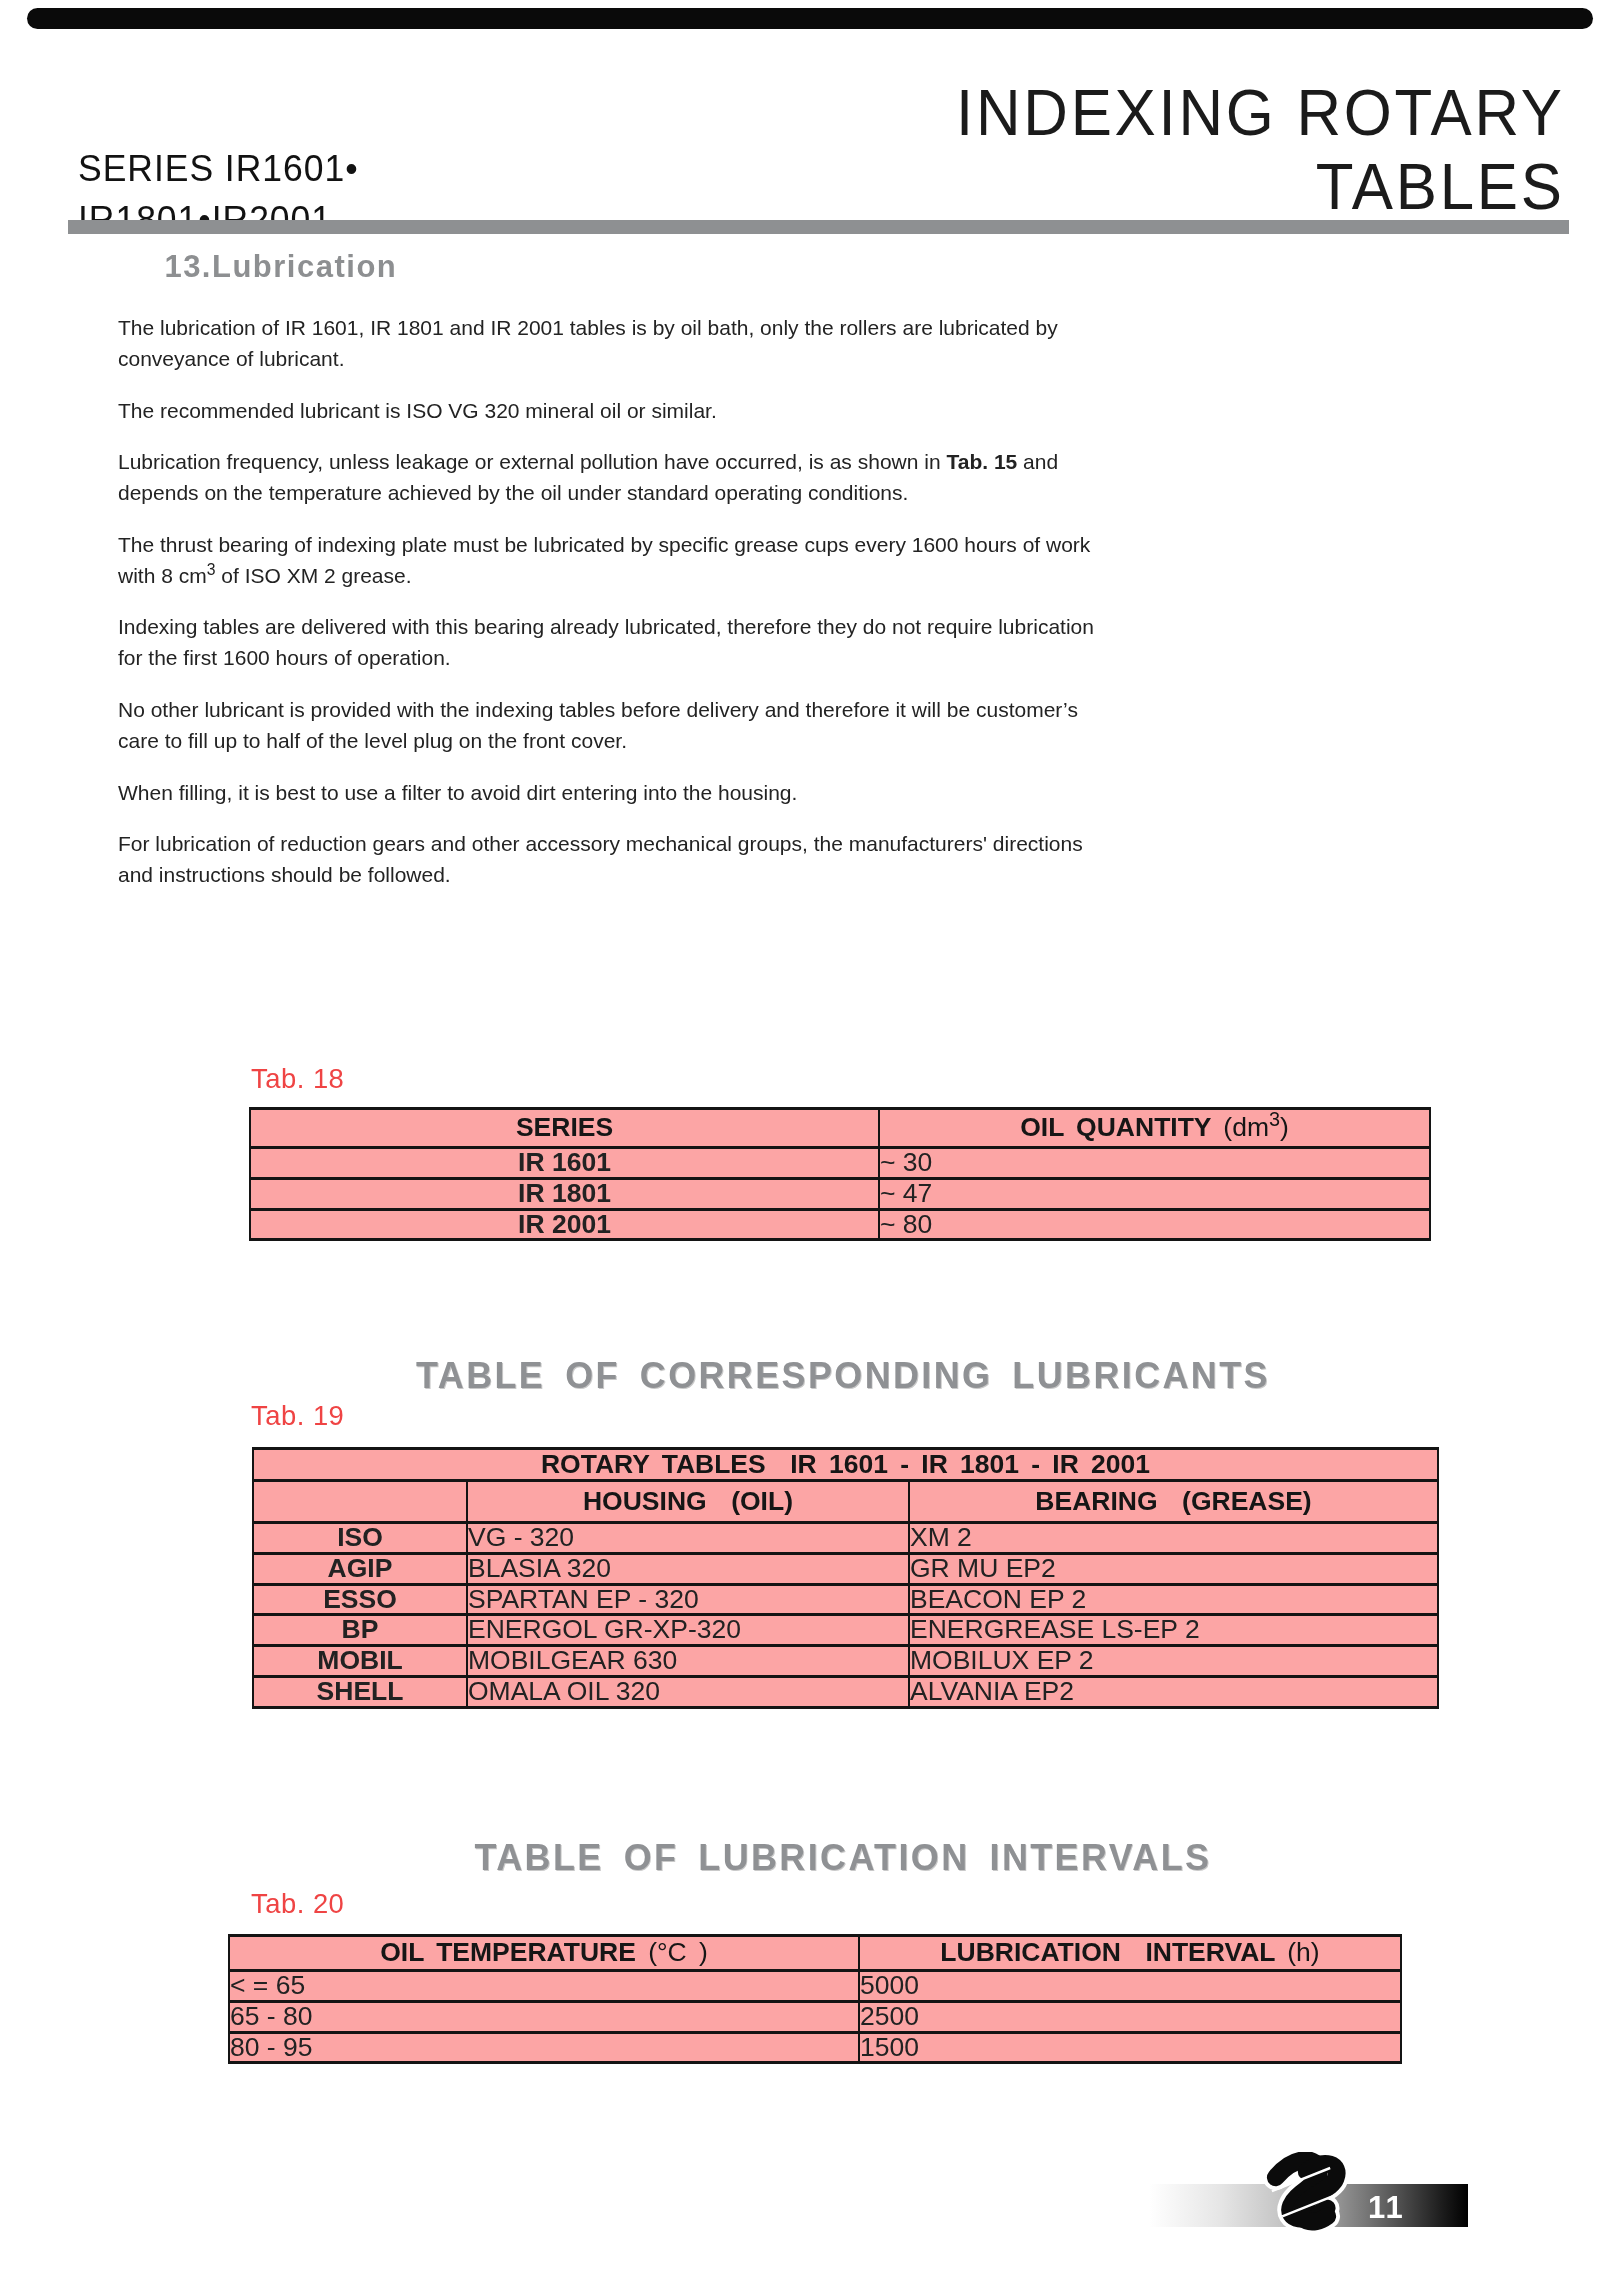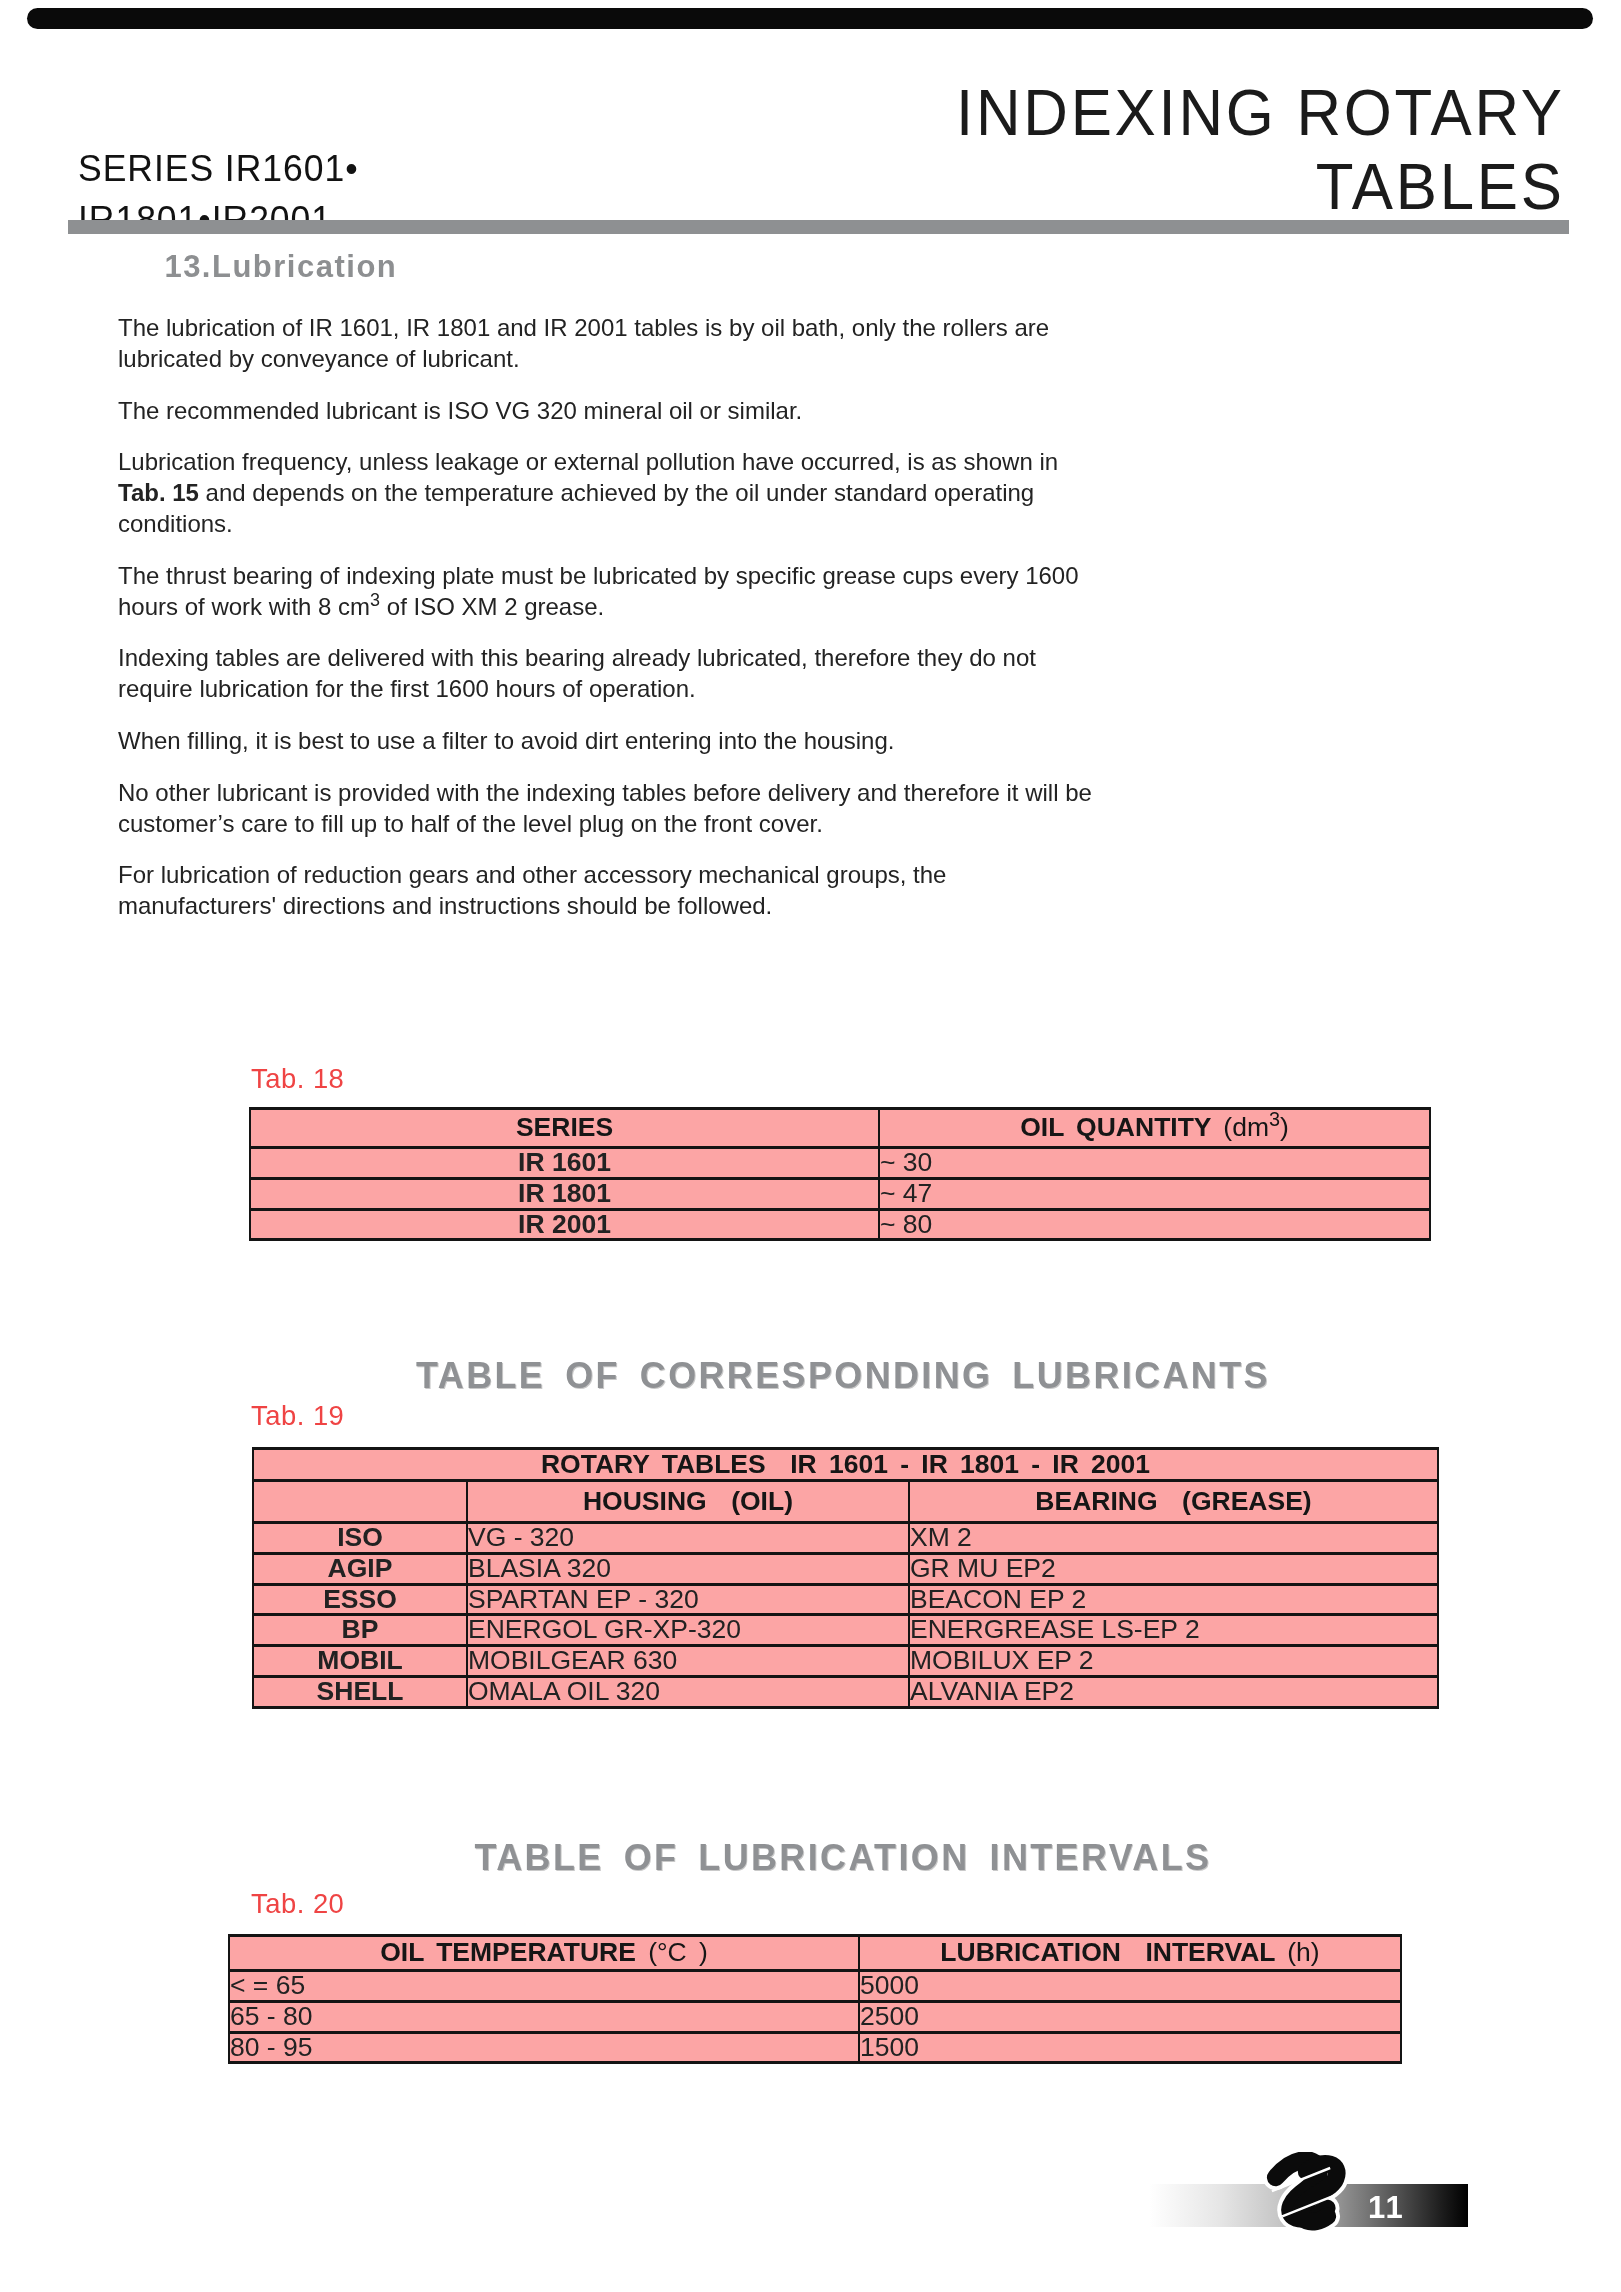--- a/index.html
+++ b/index.html
@@ -18,21 +18,21 @@
     transform:scaleX(0.95);transform-origin:right top;white-space:pre;}
   .series{left:78px;top:143px;font-size:37px;line-height:51px;font-weight:400;
     color:#121212;letter-spacing:1px;transform:scaleX(0.96);transform-origin:left top;white-space:pre;}
   .gray-bar{left:68px;top:220px;width:1501px;height:13.7px;background:#8e9092;}
 
   .section-line{left:120px;top:249px;display:flex;color:#8d8f91;font-weight:700;
     font-size:31px;letter-spacing:1.5px;text-align:right;}
   .section-line .num{width:92px;}
 
   
-  .body-copy{left:118px;top:312px;width:980px;font-size:24px;line-height:31px;color:#232323;}
+  .body-copy{left:118px;top:312px;width:980px;font-size:21px;line-height:31px;color:#232323;}
   .body-copy p{margin:0 0 20.6px 0;}
   .b{font-weight:700;}
   .sup3{font-size:0.75em;position:relative;top:-0.5em;line-height:0;}
 
   
   .tab-label{font-size:27.4px;color:#ef4444;letter-spacing:0.5px;}
 
   
   table.doc{border-collapse:collapse;table-layout:fixed;background:#fca5a5;}
   table.doc td,table.doc th{border:2.9px solid #141414;border-top-width:3.9px;border-bottom-width:3.9px;
@@ -70,22 +70,22 @@
   <span class="num">13.</span>
   <span>Lubrication</span>
 </div>
 
 <div class="abs body-copy">
   <p>The lubrication of IR 1601, IR 1801 and IR 2001 tables is by oil bath, only the rollers are lubricated by conveyance of lubricant.</p>
   <p>The recommended lubricant is ISO VG 320 mineral oil or similar.</p>
   <p><span>Lubrication frequency, unless leakage or external pollution have occurred, is as shown in </span><span class="b">Tab. 15</span><span> and depends on the temperature achieved by the oil under standard operating conditions.</span></p>
   <p><span>The thrust bearing of indexing plate must be lubricated by specific grease cups every 1600 hours of work with 8 cm</span><span class="sup3">3</span><span> of ISO XM 2 grease.</span></p>
   <p>Indexing tables are delivered with this bearing already lubricated, therefore they do not require lubrication for the first 1600 hours of operation.</p>
+  <p>No other lubricant is provided with the indexing tables before delivery and therefore it will be customer’s care to fill up to half of the level plug on the front cover.</p>
   <p>When filling, it is best to use a filter to avoid dirt entering into the housing.</p>
-  <p>No other lubricant is provided with the indexing tables before delivery and therefore it will be customer’s care to fill up to half of the level plug on the front cover.</p>
   <p>For lubrication of reduction gears and other accessory mechanical groups, the manufacturers' directions and instructions should be followed.</p>
 </div>
 
 <div class="abs tab-label" style="left:251px;top:1063px;">Tab. 18</div>
 
 <table class="doc abs" style="left:249px;top:1107px;width:1180px;">
   <colgroup>
       <col style="width:629px">
       <col style="width:551px">
     </colgroup>

